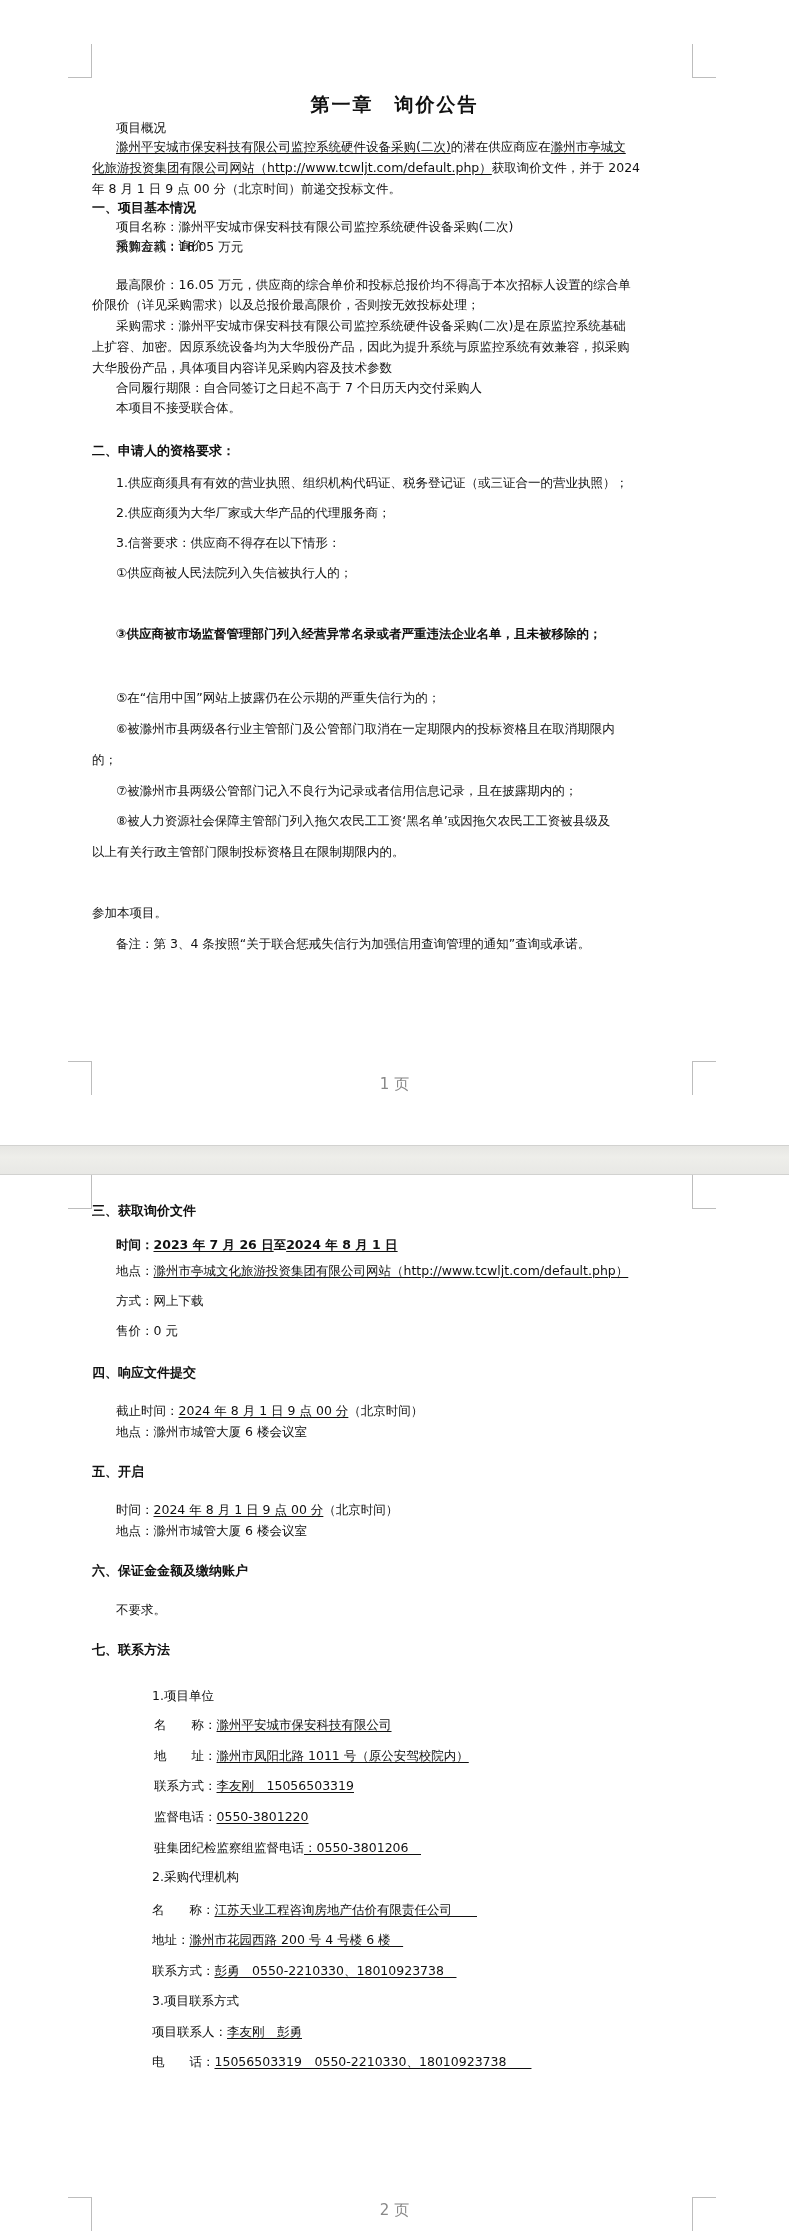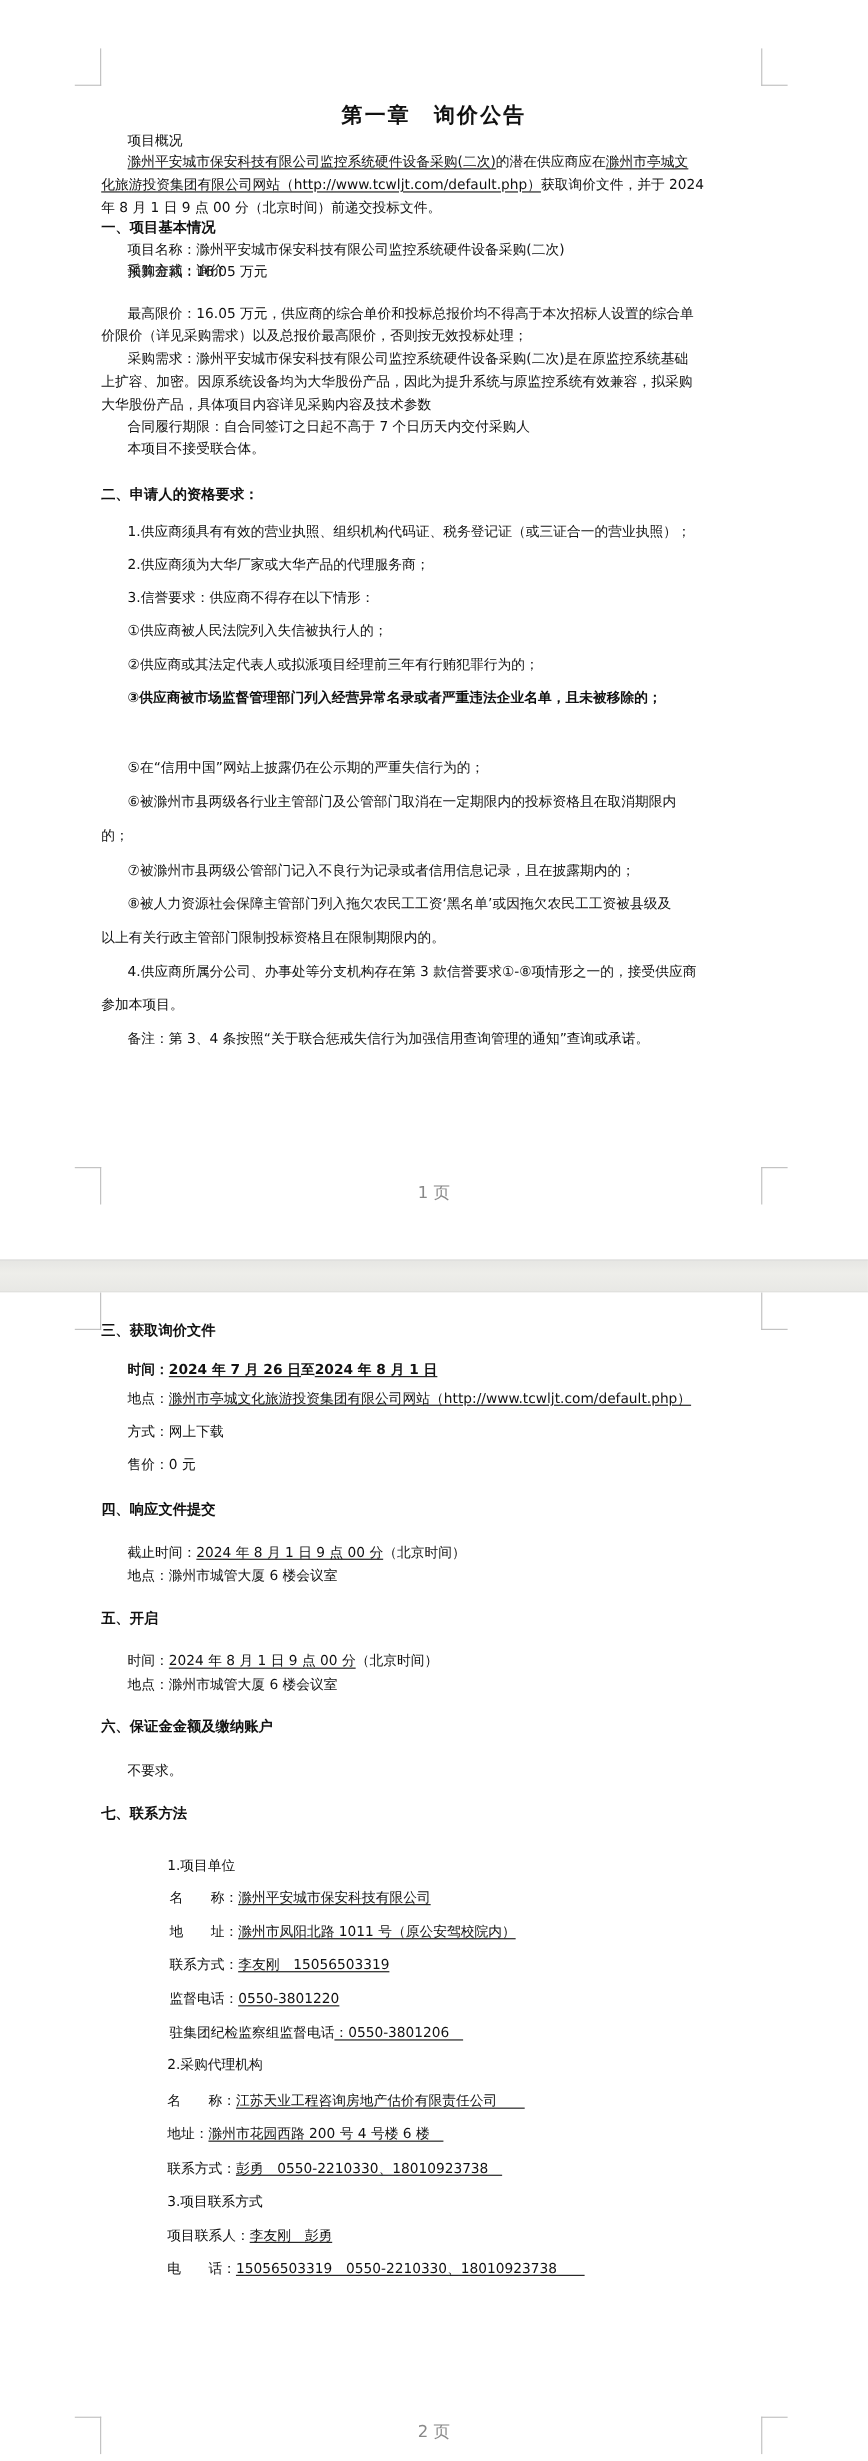--- a/index.html
+++ b/index.html
@@ -49,45 +49,43 @@
   <div class="ln" style="top:339px;">上扩容、加密。因原系统设备均为大华股份产品，因此为提升系统与原监控系统有效兼容，拟采购</div>
   <div class="ln" style="top:360px;">大华股份产品，具体项目内容详见采购内容及技术参数</div>
   <div class="ln ind" style="top:380px;">合同履行期限：自合同签订之日起不高于 7 个日历天内交付采购人</div>
   <div class="ln ind" style="top:400px;">本项目不接受联合体。</div>
 
   <div class="ln sec" style="top:443px;">二、申请人的资格要求：</div>
   <div class="ln ind" style="top:475px;">1.供应商须具有有效的营业执照、组织机构代码证、税务登记证（或三证合一的营业执照）；</div>
   <div class="ln ind" style="top:505px;">2.供应商须为大华厂家或大华产品的代理服务商；</div>
   <div class="ln ind" style="top:535px;">3.信誉要求：供应商不得存在以下情形：</div>
   <div class="ln ind" style="top:565px;">①供应商被人民法院列入失信被执行人的；</div>
-  <div class="ln ind" style="top:596px;">②供应商或其法定代表人或拟派项目经理前三年有行贿犯罪行为的；</div>
   <div class="ln ind" style="top:626px;font-weight:bold;">③供应商被市场监督管理部门列入经营异常名录或者严重违法企业名单，且未被移除的；</div>
   <div class="ln ind" style="top:690px;">⑤在“信用中国”网站上披露仍在公示期的严重失信行为的；</div>
   <div class="ln ind" style="top:721px;">⑥被滁州市县两级各行业主管部门及公管部门取消在一定期限内的投标资格且在取消期限内</div>
   <div class="ln" style="top:752px;">的；</div>
   <div class="ln ind" style="top:783px;">⑦被滁州市县两级公管部门记入不良行为记录或者信用信息记录，且在披露期内的；</div>
   <div class="ln ind" style="top:813px;">⑧被人力资源社会保障主管部门列入拖欠农民工工资‘黑名单’或因拖欠农民工工资被县级及</div>
   <div class="ln" style="top:844px;">以上有关行政主管部门限制投标资格且在限制期限内的。</div>
-  <div class="ln ind" style="top:875px;">4.供应商所属分公司、办事处等分支机构存在第 3 款信誉要求①-⑧项情形之一的，接受供应商</div>
   <div class="ln" style="top:905px;">参加本项目。</div>
   <div class="ln ind" style="top:936px;">备注：第 3、4 条按照“关于联合惩戒失信行为加强信用查询管理的通知”查询或承诺。</div>
 
   <div class="pnum" style="top:1075px;">1 页</div>
   <div class="corner c-bl" style="left:68px;top:1061px;"></div>
   <div class="corner c-br" style="left:692px;top:1061px;"></div>
 </div>
 
 <div class="gap"></div>
 
 <div class="page" id="page2">
   <div class="corner c-tl" style="left:68px;top:-65px;top:-0px;"></div>
   <div class="corner c-tr" style="left:692px;top:0px;"></div>
 
   <div class="ln sec" style="top:28px;">三、获取询价文件</div>
-  <div class="ln ind" style="top:62px;"><span class="b">时间：</span><span class="b u">2024 年 7 月 26 日</span><span class="b">至</span><span class="b u">2024 年 8 月 1 日</span></div>
+  <div class="ln ind" style="top:62px;"><span class="b">时间：</span><span class="b u">2023 年 7 月 26 日</span><span class="b">至</span><span class="b u">2024 年 8 月 1 日</span></div>
   <div class="ln ind" style="top:88px;"><span>地点：</span><span class="u">滁州市亭城文化旅游投资集团有限公司网站（http://www.tcwljt.com/default.php）</span></div>
   <div class="ln ind" style="top:118px;">方式：网上下载</div>
   <div class="ln ind" style="top:148px;">售价：0 元</div>
 
   <div class="ln sec" style="top:190px;">四、响应文件提交</div>
   <div class="ln ind" style="top:228px;"><span>截止时间：</span><span class="u">2024 年 8 月 1 日 9 点 00 分</span><span>（北京时间）</span></div>
   <div class="ln ind" style="top:249px;">地点：滁州市城管大厦 6 楼会议室</div>
 
   <div class="ln sec" style="top:289px;">五、开启</div>
   <div class="ln ind" style="top:327px;"><span>时间：</span><span class="u">2024 年 8 月 1 日 9 点 00 分</span><span>（北京时间）</span></div>

